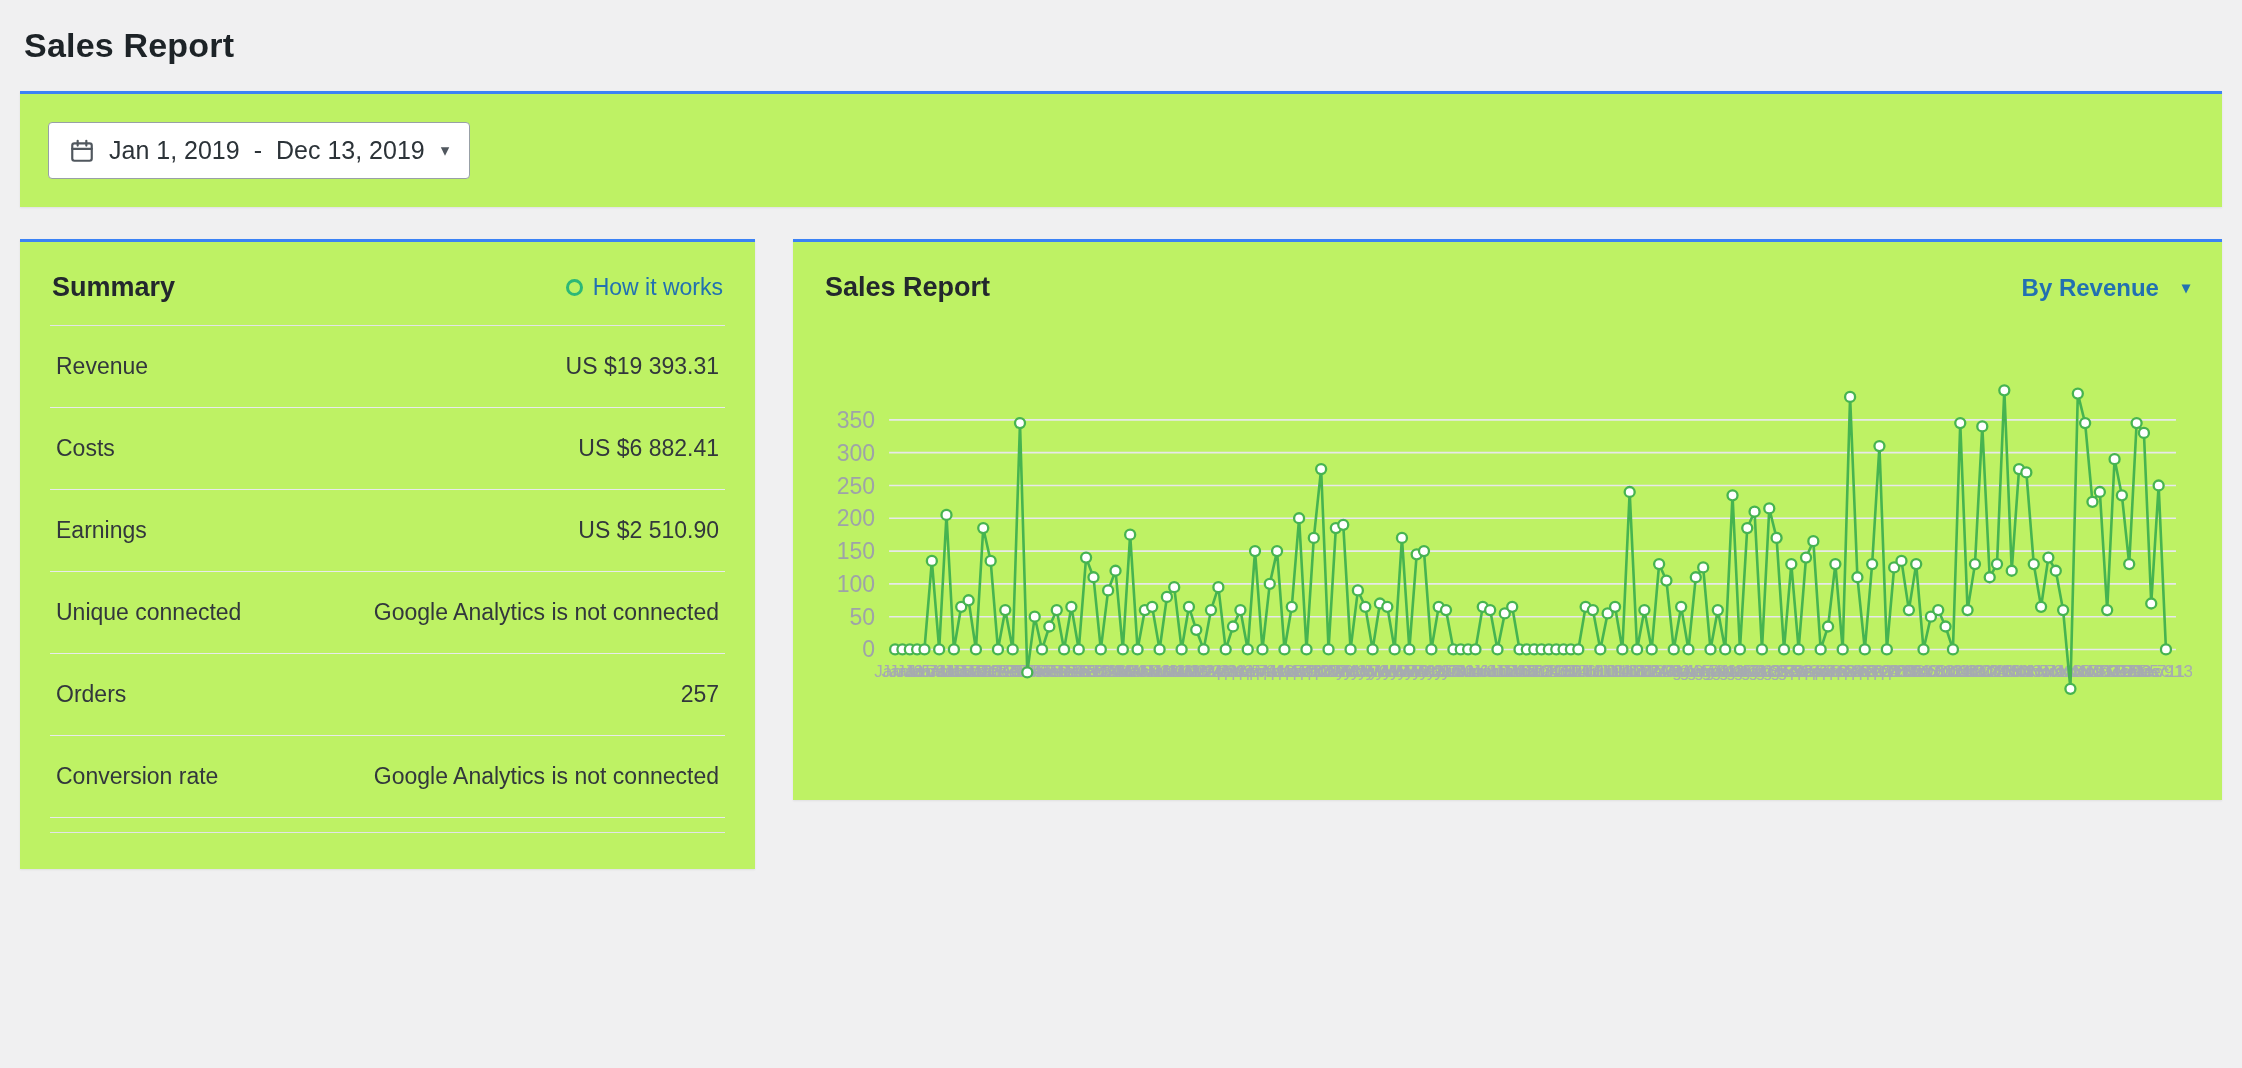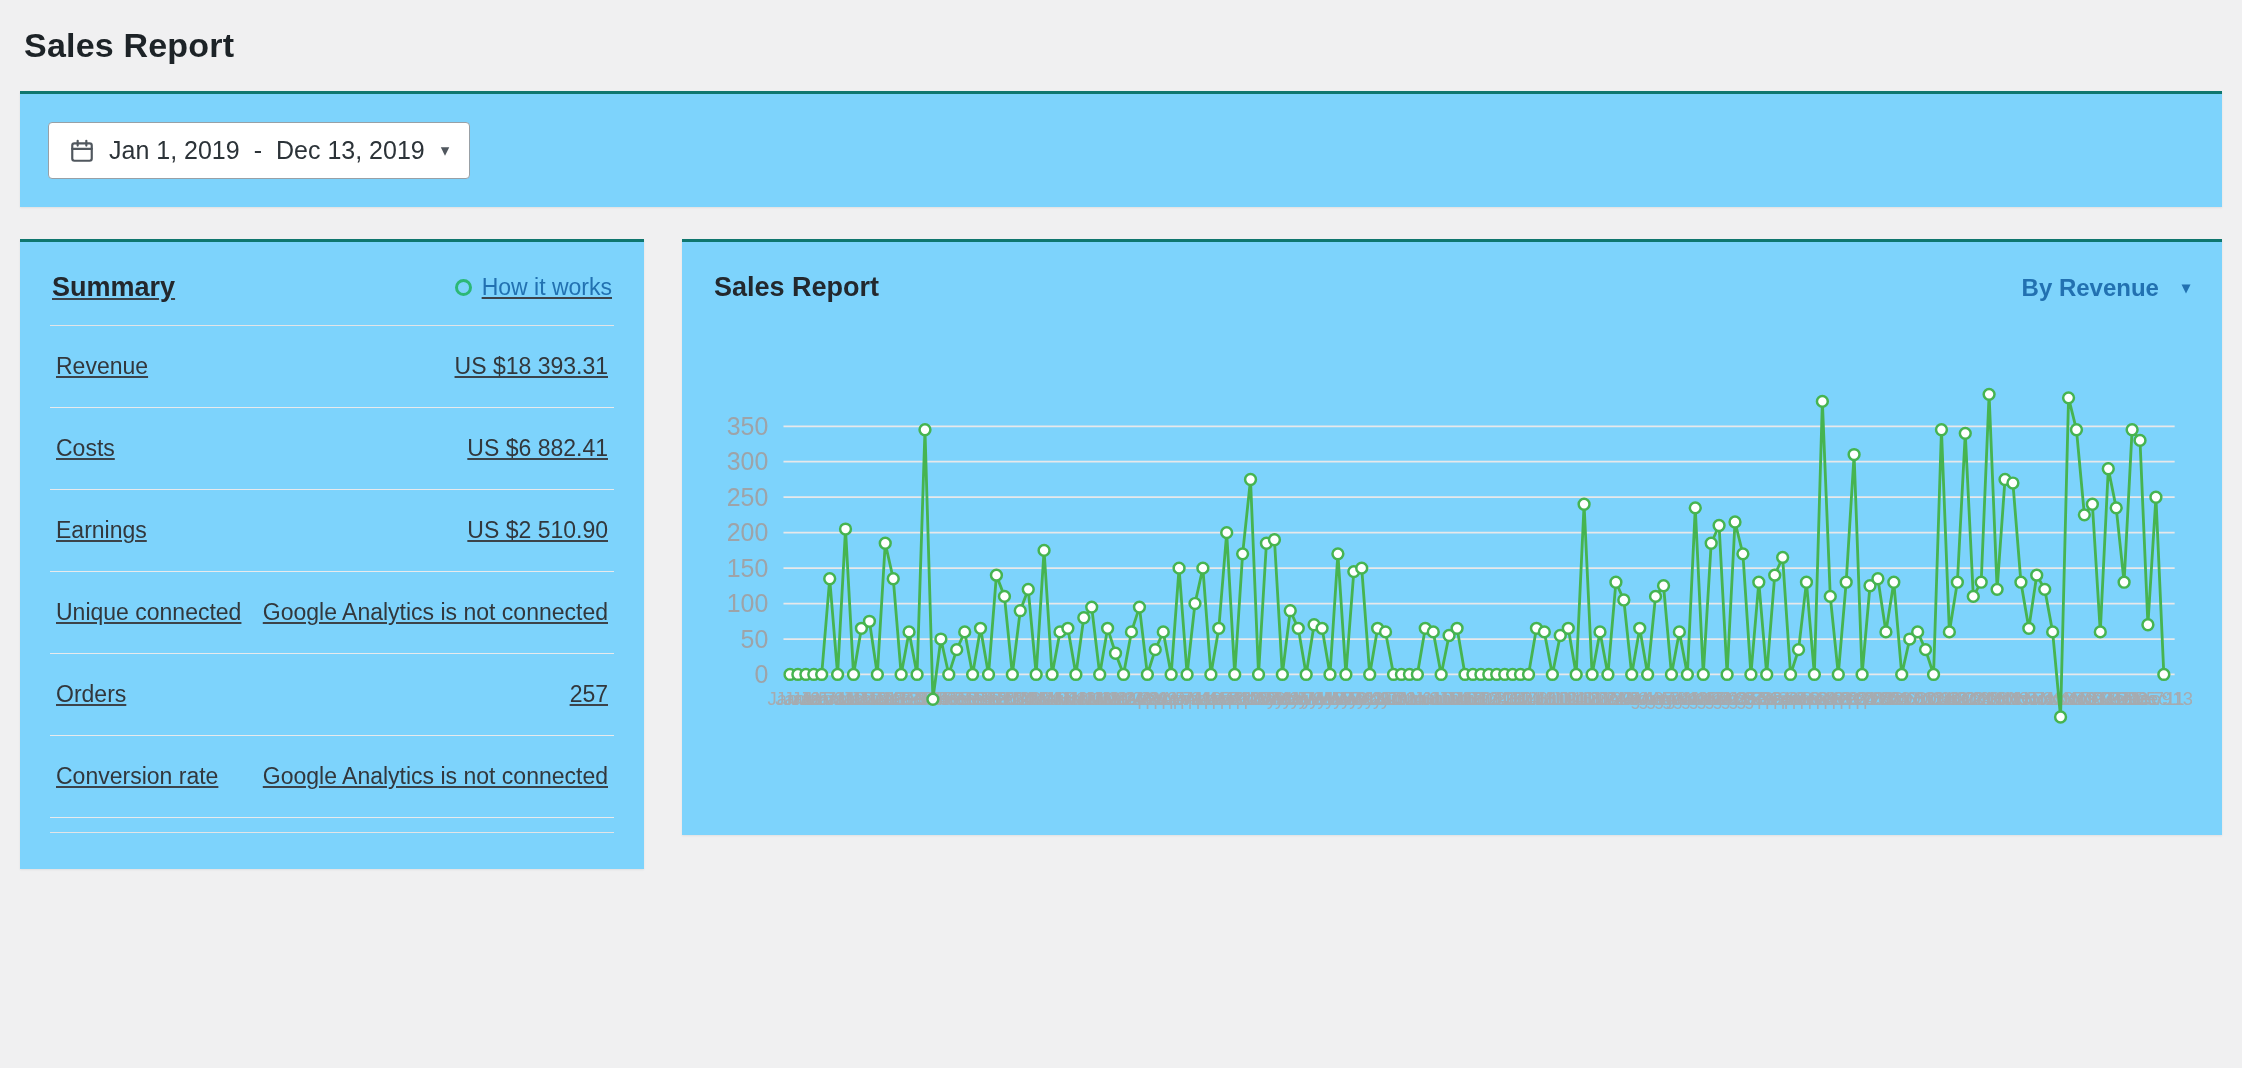--- a/index.html
+++ b/index.html
@@ -9,34 +9,34 @@
     font-family:"Liberation Sans", sans-serif;
     color:#3c434a;
     overflow:hidden;
   }
   .page { padding:16px 20px; box-sizing:border-box; }
   h1 {
     font-size:34px; font-weight:600; color:#1d2327;
     margin:10px 0 26px 4px; letter-spacing:.2px;
   }
   .card {
-    background:#7dd3fc;
-    border-top:3px solid #0f766e;
+    background:#bef264;
+    border-top:3px solid #3b82f6;
     box-shadow:0 1px 2px rgba(0,0,0,.07);
   }
   .filter-card { padding:28px; margin-bottom:32px; }
   .date-range {
     display:inline-flex; align-items:center; gap:14px;
     background:#fff; border:1px solid #98a0a6; border-radius:4px;
     padding:13px 20px; font-size:25px; color:#2c3338;
     font-family:inherit; cursor:pointer;
   }
   .date-range .caret { font-size:17px; color:#50575e; margin-left:2px; }
   .row { display:flex; gap:38px; align-items:flex-start; }
-  .summary-card { width:624px; flex:none; box-sizing:border-box; padding:26px 30px 36px;text-decoration:underline; }
+  .summary-card { width:735px; flex:none; box-sizing:border-box; padding:26px 30px 36px; }
   .report-card  { flex:1; box-sizing:border-box; padding:26px 30px 28px; }
   .card-head { display:flex; justify-content:space-between; align-items:center; }
   .card-head h2 { font-size:27px; font-weight:700; color:#23282d; margin:0; }
   .summary-card .card-head { padding:4px 2px 22px; border-bottom:1px solid #e2e4e7; }
   .report-card  .card-head { padding:4px 2px 10px; }
   .help {
     display:inline-flex; align-items:center; gap:10px;
     color:#2271b1; font-size:23px; text-decoration:none; cursor:pointer;
   }
   .ring {
@@ -88,21 +88,21 @@
       <div class="card-head">
         <h2>Summary</h2>
         <a class="help">
           <span class="ring"></span>
           <span>How it works</span>
         </a>
       </div>
       <div class="rows">
         <div class="srow">
           <span class="lbl">Revenue</span>
-          <span class="val">US $18 393.31</span>
+          <span class="val">US $19 393.31</span>
         </div>
         <div class="srow">
           <span class="lbl">Costs</span>
           <span class="val">US $6 882.41</span>
         </div>
         <div class="srow">
           <span class="lbl">Earnings</span>
           <span class="val">US $2 510.90</span>
         </div>
         <div class="srow">

